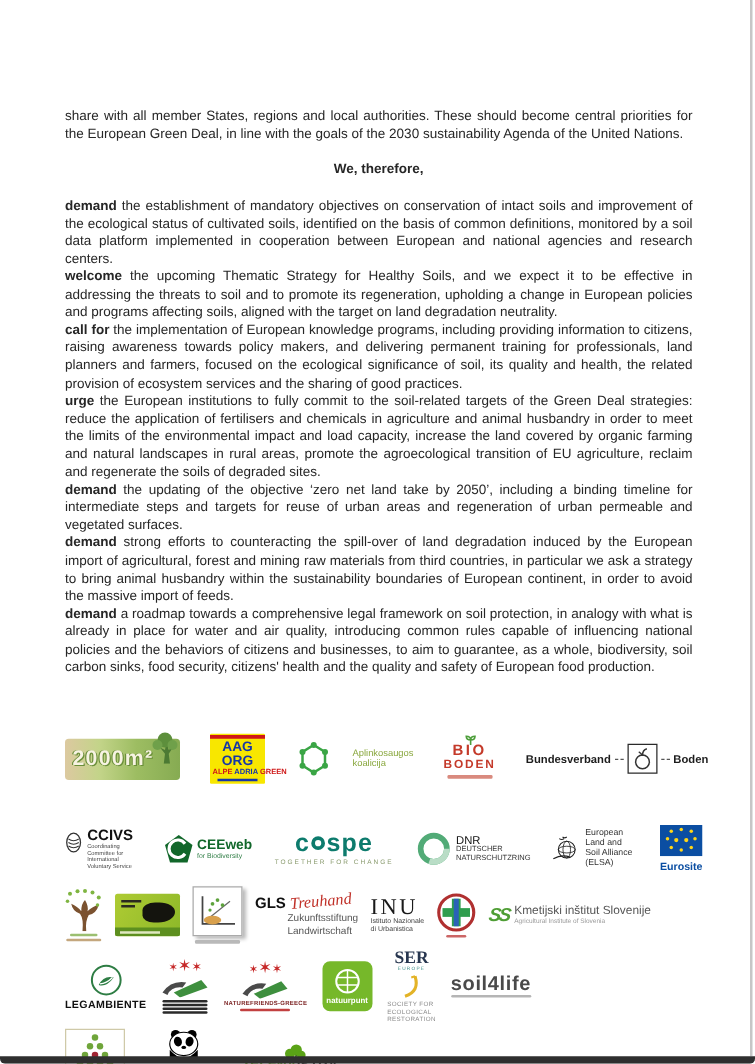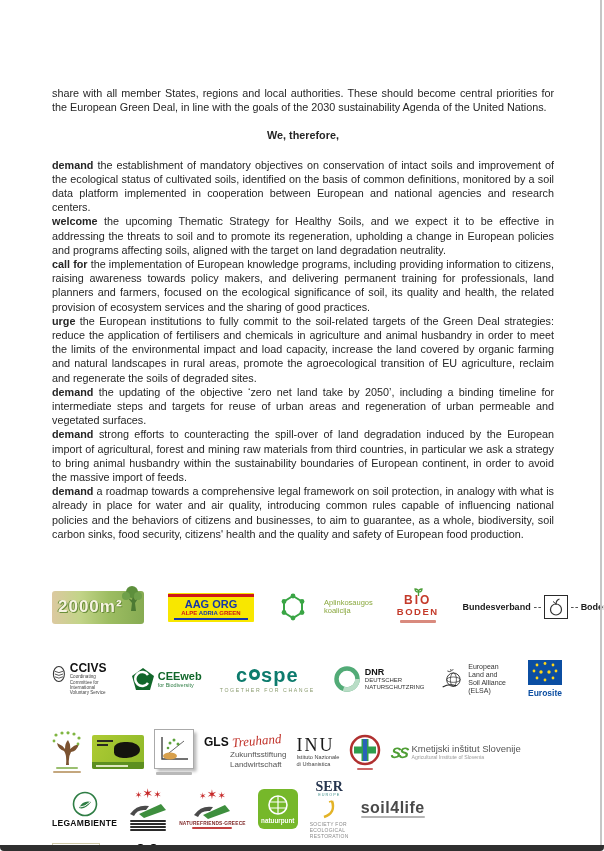--- a/index.html
+++ b/index.html
@@ -13,33 +13,33 @@
   .content{position:absolute;left:52px;top:86px;width:502px;font-size:10.8px;line-height:14.2px;text-align:justify}
   .content p{margin:0}
   .lead{font-weight:bold}
   .heading{font-weight:bold;text-align:center;margin:14px 0 15px !important}
 
   
   .logos{position:absolute;left:52px;top:581px;width:510px}
   .lrow{display:flex;align-items:center}
   .r1{gap:24px;height:52px}
   .r2{gap:18px;height:48px;margin-top:22px}
-  .r3{gap:10px;height:50px;margin-top:24px}
+  .r3{gap:10px;height:50px;margin-top:4px}
   .r4{gap:12px;height:56px;margin-top:4px}
   .r5{gap:26px;height:46px;margin-top:6px}
   .lg{display:flex;flex-direction:column;align-items:center;gap:1px}
   .microbar{border-radius:1px}
 
   
   .m2000{position:relative;width:92px;height:33px;border-radius:3px;display:flex;align-items:center;padding-left:6px;
          background:linear-gradient(90deg,#dcc9a0 0%,#c3d489 30%,#9dbd62 62%,#86ab52 100%)}
   .m2000-txt{font-weight:bold;font-size:17px;color:#f7f3e2;letter-spacing:1px;
              text-shadow:1px 1px 0 #6b8f3a,-1px 0 0 #6b8f3a}
   .m2000-tree{position:absolute;right:1px;top:-6px}
-  .aag{width:86px;background:#f8e700;text-align:center;padding:1px 2px 2px;border-radius:1px}
+  .aag{width:44px;background:#f8e700;text-align:center;padding:1px 2px 2px;border-radius:1px}
   .aag-strip{height:3px;background:#cf1717;margin:0 -2px 2px}
   .aag-main{font-size:11px;font-weight:800;color:#1536a8;line-height:11px}
   .aag-sub{font-size:6px;font-weight:800;line-height:7px;white-space:nowrap}
   .aag-sub .red{color:#cf1717}.aag-sub .blue{color:#1536a8}
   .aag-underline{height:2px;background:#1536a8;margin:1px 4px 0}
   .apl{flex-direction:row;gap:16px;align-items:center}
   .apl-text{font-size:7.5px;color:#8aa83f;line-height:8.5px}
   .bio{position:relative;padding-top:4px}
   .bio-l1{font-size:12px;font-weight:800;color:#c43a2a;letter-spacing:2px;line-height:11px}
   .bio-sprout{position:absolute;top:-3px;left:50%;transform:translateX(-4px)}
@@ -53,21 +53,21 @@
   .ccivs{flex-direction:row;gap:4px;align-items:flex-start}
   .ccivs-name{font-size:12px;font-weight:800;color:#111;line-height:12px}
   .ccivs-sub{font-size:4.6px;color:#444;line-height:5.4px}
   .ceeweb{flex-direction:row;gap:3px;align-items:center}
   .ceeweb-name{font-size:11px;font-weight:800;color:#11672a;line-height:11px}
   .ceeweb-sub{font-size:5.5px;color:#2e7d44}
   .cospe-word{font-size:20px;font-weight:800;color:#0d7b6d;letter-spacing:1px;line-height:18px;display:flex;align-items:center}
   .cospe-o{width:11px;height:11px;border:3.2px solid #0d7b6d;border-radius:50%;display:inline-block;margin:0 1px}
   .cospe-sub{font-size:5.2px;letter-spacing:1.6px;color:#8a9b6e;margin-top:2px;white-space:nowrap}
   .dnr{flex-direction:row;gap:4px;align-items:center}
-  .dnr-name{font-size:9px;font-weight:700;color:#111;line-height:9px}
+  .dnr-name{font-size:9px;font-weight:400;color:#111;line-height:9px}
   .dnr-sub{font-size:6px;color:#333;line-height:6.8px}
   .elsa{flex-direction:row;gap:3px;align-items:center}
   .elsa-text{font-size:7px;color:#333;line-height:8px}
   .eurosite-name{font-size:8.5px;font-weight:800;color:#0b4ea2;margin-top:2px}
 
   
   .treefig .microbar{height:2px;margin-top:1px}
   .tf-b1{width:22px;background:#9bbf70}
   .tf-b2{width:28px;background:#c4a77e}
   .greenbox{width:52px;height:34px;background:linear-gradient(120deg,#aecb33,#8db829);position:relative;border-radius:2px;overflow:hidden}

